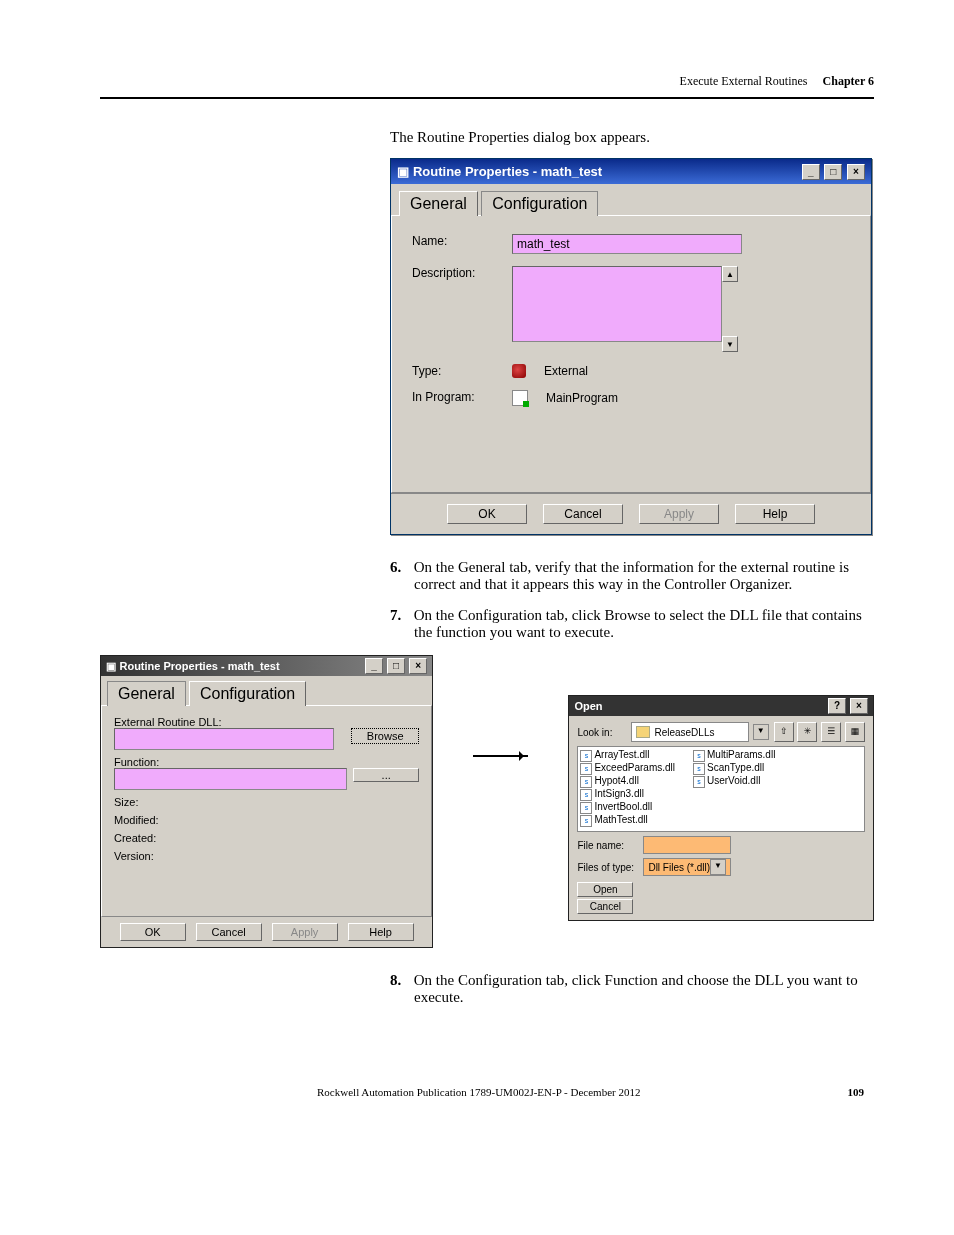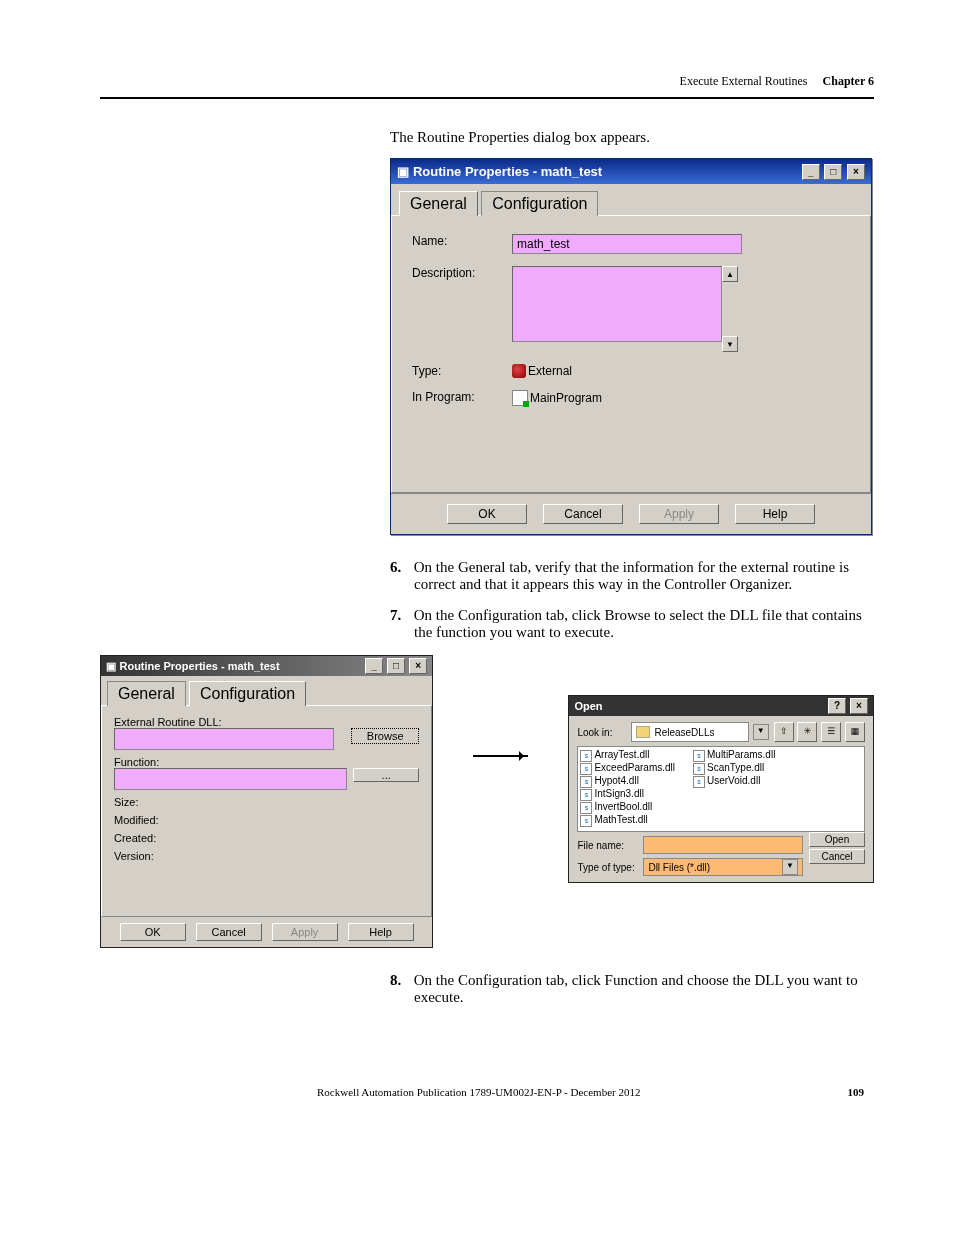--- a/index.html
+++ b/index.html
@@ -92,21 +92,21 @@
     padding:2px 4px;
   }
   .txt-input.name { width: 220px; }
   .txt-area { width:200px; height:70px; resize:none; }
   .scroll-stub { display:inline-block; vertical-align:top; }
   .scroll-stub button {
     width:16px; height:16px; padding:0; font-size:8px;
     border:1px solid #fff; border-right-color:#666; border-bottom-color:#666;
     background:#d4d0c8; display:block;
   }
-  .valrow { display:flex; align-items:center; gap:2px; }
+  .valrow { display:flex; align-items:center; gap:18px; }
   .icon-ext, .icon-prog {
     display:inline-block; width:14px; height:14px;
   }
   .icon-ext { background: radial-gradient(circle at 40% 40%, #d44, #800); border-radius:3px; }
   .icon-prog { background:#fff; border:1px solid #888; position:relative; }
   .icon-prog::after{content:''; position:absolute; right:-2px; bottom:-2px; width:6px; height:6px; background:#0a0;}
   .btnrow {
     display:flex; justify-content:center; gap:16px;
     padding:10px; border-top:1px solid #888;
   }
@@ -199,21 +199,21 @@
   .fileicon { display:inline-block; width:10px; height:10px; border:1px solid #888; background:#fff; margin-right:2px; font-size:7px; text-align:center; line-height:10px; color:#06c;}
   .dialog3 .ftrow { display:flex; align-items:center; gap:4px; margin-top:4px;}
   .dialog3 .ftrow .lbl { width:62px;}
   .dialog3 .ftrow .combo2 {
     flex:1; border:1px solid #888; background:#fdba74; padding:1px 4px; height:14px;
     display:flex; justify-content:space-between; align-items:center;
   }
   .drop-arrow { width:14px; height:14px; background:#d4d0c8; border:1px solid #888; text-align:center; line-height:12px; font-size:8px;}
   .dialog3 .sidebtns { display:flex; flex-direction:column; gap:2px;}
   .dialog3 .sidebtns button { width:56px; font-size:10px; padding:1px 0; background:#d4d0c8; border:1px solid #fff; border-right-color:#666; border-bottom-color:#666;}
-  .dialog3 .ftwrap { display:flex; gap:6px; align-items:flex-start;}
+  .dialog3 .ftwrap { display:flex; gap:6px; align-items:flex-start;flex-direction:column;}
   .dialog3 .ftleft { flex:1; }
 
   .footer {
     margin-top: 80px;
     font-size: 11px;
     display:flex; justify-content:space-between;
     padding: 0 10px;
   }
   .footer .pnum { font-weight:bold; }
 </style>
@@ -386,21 +386,21 @@
         </div>
         <div class="ftwrap">
           <div class="ftleft">
             <div class="ftrow">
               <span class="lbl">File name:</span>
               <span class="combo2">
                 <span></span>
               </span>
             </div>
             <div class="ftrow">
-              <span class="lbl">Type of type:</span>
+              <span class="lbl">Files of type:</span>
               <span class="combo2">
                 <span>Dll Files (*.dll)</span>
                 <span class="drop-arrow">▼</span>
               </span>
             </div>
           </div>
           <div class="sidebtns">
             <button>Open</button>
             <button>Cancel</button>
           </div>

